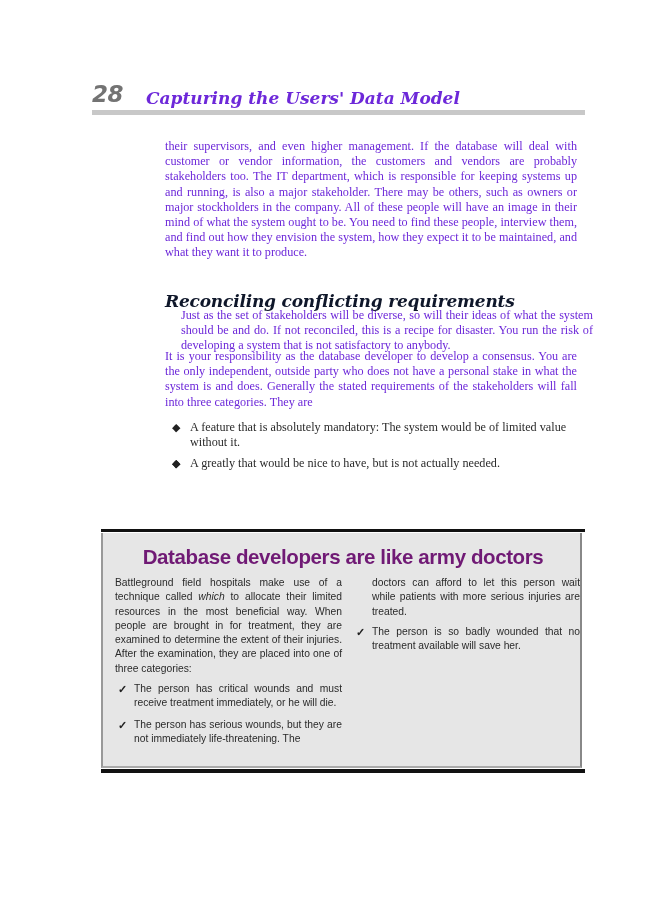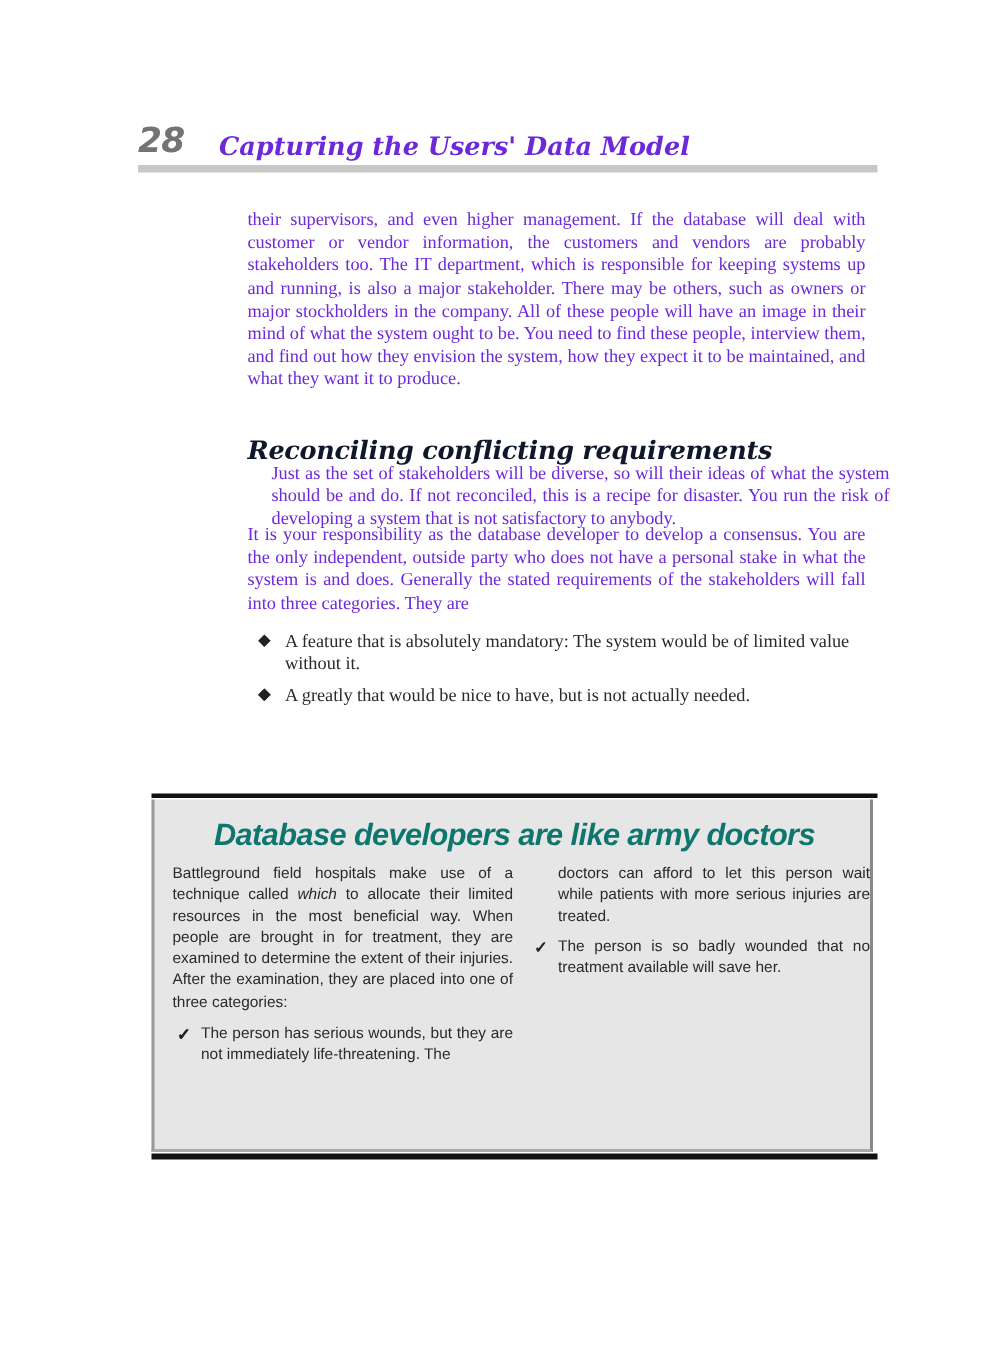--- a/index.html
+++ b/index.html
@@ -49,21 +49,21 @@
   .sb-top-rule { position: absolute; left: 0; top: 0; width: 484px; height: 3px; background: #111; }
   .sb-box {
     position: absolute; left: 0; top: 4px; width: 481px; height: 235px;
     background: #e6e6e6; border-left: 2px solid #999; border-right: 2px solid #888;
     box-sizing: border-box; border-bottom: 2px solid #aaa;
   }
   .sb-bottom-rule { position: absolute; left: 0; top: 240px; width: 484px; height: 4px; background: #111; }
   .sb-title {
     position: absolute; left: 0; top: 16px; width: 484px; text-align: center;
     font-family: "Liberation Sans", sans-serif; font-weight: bold; font-size: 20.5px;
-    color: #0f766e; letter-spacing: -0.4px; font-style: italic;
+    color: #701a75; letter-spacing: -0.4px;
   }
   .sb-col {
     position: absolute; top: 47px; width: 227px;
     font-family: "Liberation Sans", sans-serif; font-size: 10.3px; line-height: 14.3px;
     color: #2a2a2a; text-align: justify;
   }
   .sb-col.left { left: 14px; }
   .sb-col.right { left: 252px; }
   .sb-col p { margin: 0; }
   .sb-list { list-style: none; margin: 0; padding: 0; }
@@ -107,20 +107,21 @@
   <div class="sb-top-rule"></div>
   <div class="sb-box"></div>
   <div class="sb-bottom-rule"></div>
   <div class="sb-title">Database developers are like army doctors</div>
 
   <div class="sb-col left">
     <p><span>Battleground field hospitals make use of a technique called </span><em>which</em><span> to allocate their limited resources in the most beneficial way. When people are brought in for treatment, they are examined to determine the extent of their injuries. After the examination, they are placed into one of three categories:</span></p>
     <ul class="sb-list">
       <li>
         <span class="check">✓</span>
+        <span>The person has critical wounds and must receive treatment immediately, or he will die.</span>
       </li>
       <li>
         <span class="check">✓</span>
         <span>The person has serious wounds, but they are not immediately life-threatening. The</span>
       </li>
     </ul>
   </div>
 
   <div class="sb-col right">
     <p class="cont">doctors can afford to let this person wait while patients with more serious injuries are treated.</p>

